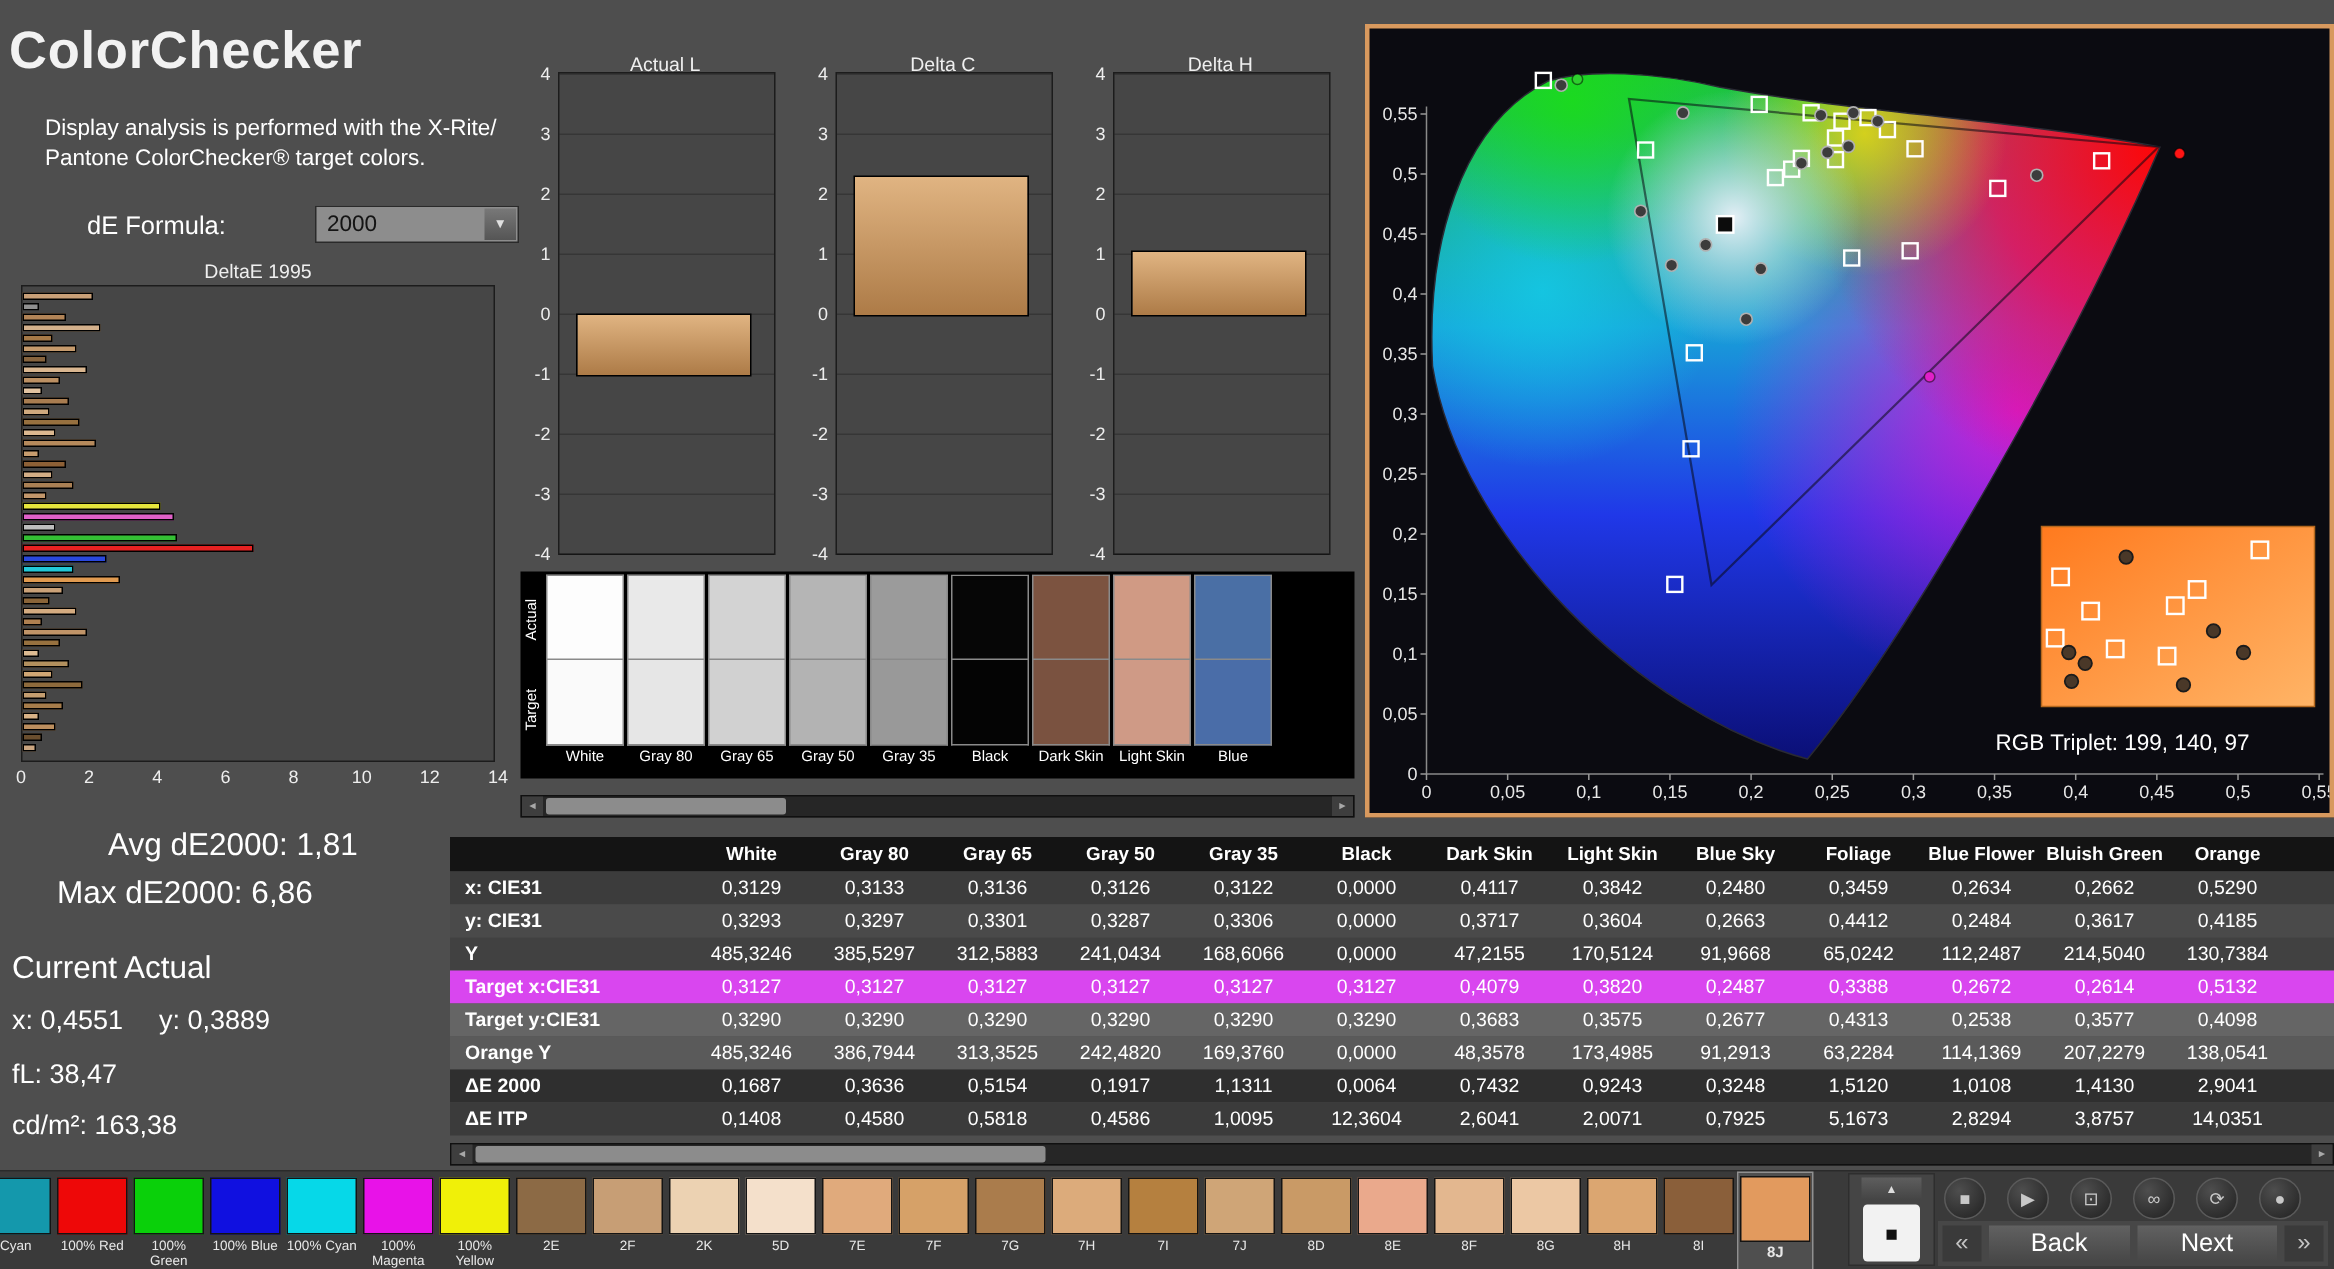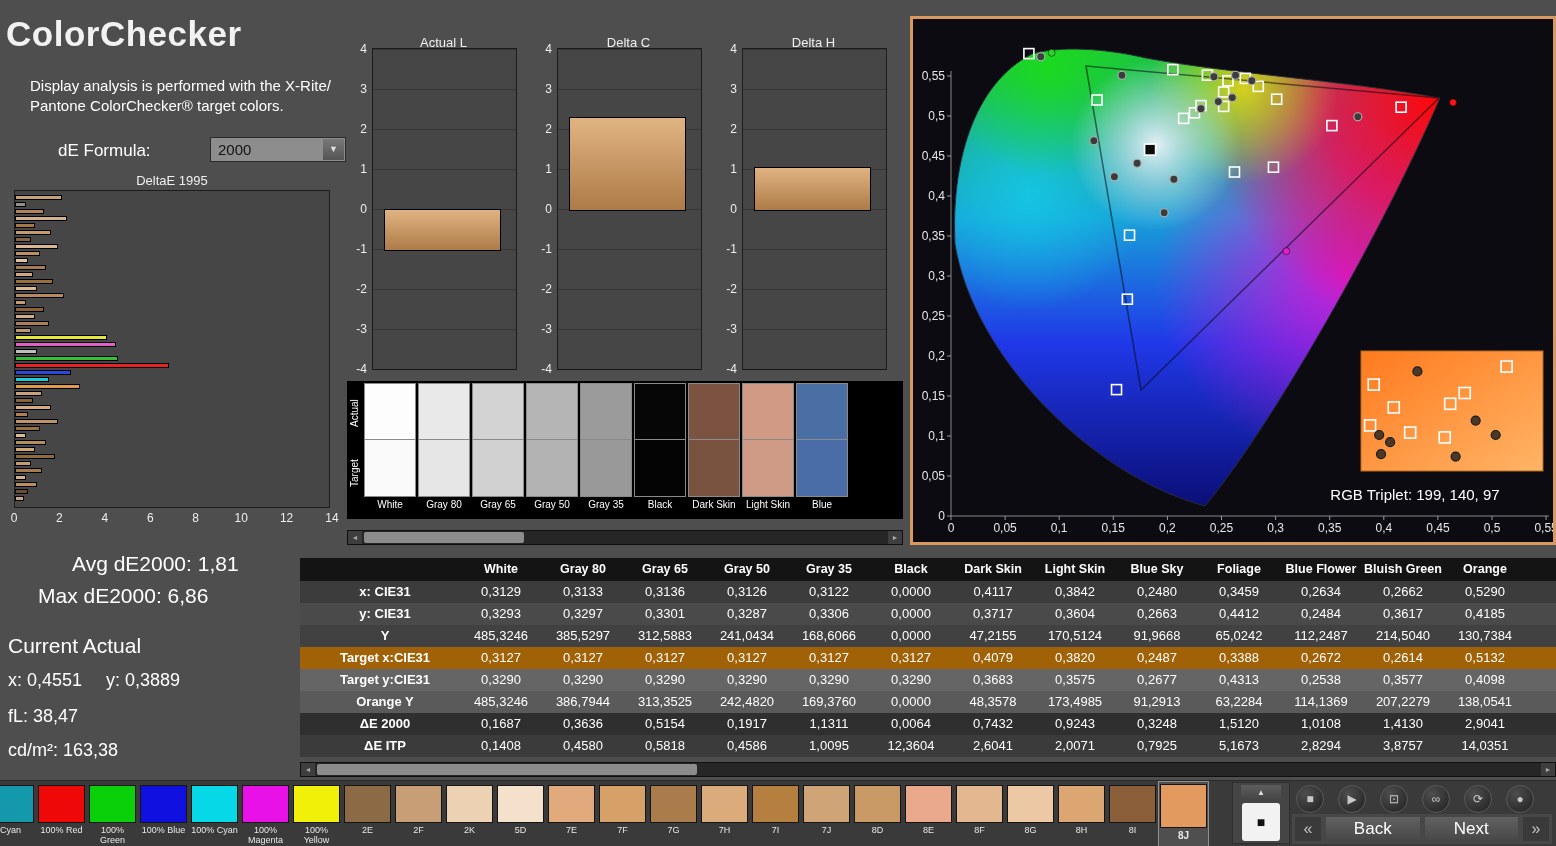--- a/index.html
+++ b/index.html
@@ -62,23 +62,23 @@
   #yv{left:106px;top:670px;font-size:18px;}
   #fl{left:8px;top:706px;font-size:18px;}
   #cd{left:8px;top:740px;font-size:18px;}
 
   
   #ctable{left:300px;top:558px;width:1256px;height:200px;overflow:hidden;font-size:13px;}
   .trow{display:grid;grid-template-columns:160px repeat(14,82px);height:22px;line-height:22px;}
   .thead{height:23px;line-height:23px;background:#141414;}
   .thcell{text-align:center;font-weight:bold;font-size:12.5px;white-space:nowrap;overflow:hidden;}
   .tcell{text-align:center;white-space:nowrap;overflow:hidden;}
-  .lblcell{text-align:center;padding-left:10px;font-weight:bold;}
+  .lblcell{text-align:left;padding-left:10px;font-weight:bold;}
   .trow0{background:#3c3c3c}.trow1{background:#4a4a4a}.trow2{background:#414141}
-  .trow3{background:#a16207}.trow4{background:#656565}.trow5{background:#5a5a5a}
+  .trow3{background:#d946ef}.trow4{background:#656565}.trow5{background:#5a5a5a}
   .trow6{background:#2f2f2f}.trow7{background:#3b3b3b}
 
   
   #cie-panel{left:910px;top:16px;width:640px;height:523px;background:#0b0b11;border:3px solid #d8995e;}
   #cie-title{position:absolute;top:5px;left:0;right:0;text-align:center;font-size:13px;color:#fff;}
 
   
   #bottom-bar{left:0;top:780px;width:1556px;height:66px;background:#3a3a3a;border-top:1px solid #2a2a2a;}
   #patch-row{position:absolute;left:-14px;top:1px;display:flex;}
   .patch{width:49px;margin-right:2px;flex:none;cursor:pointer;}

